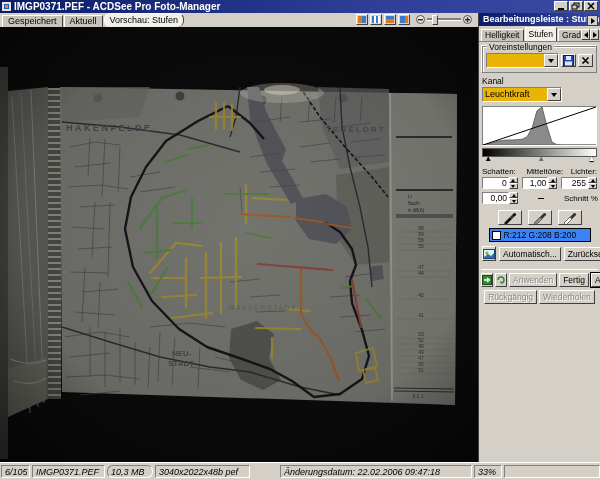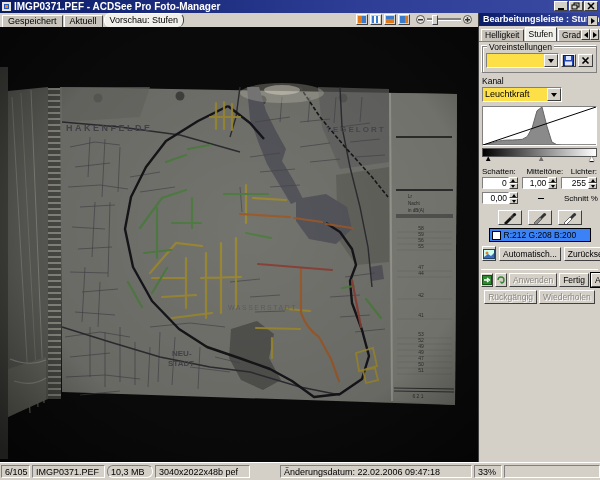--- a/index.html
+++ b/index.html
@@ -48,21 +48,21 @@
   .ptab{height:11px;line-height:11px;padding:0 3px;font-size:8.5px;background:#c8c4bc;border:1px solid;
     border-color:#fff #404040 #c8c4bc #fff;border-bottom:none;margin-right:1px;white-space:nowrap;}
   .ptab.active{background:#f2f0ea;height:13px;line-height:13px;}
   .ptabscroll{position:absolute;right:1px;bottom:1px;display:flex;}
   .ptabscroll .sb{width:9px;height:11px;background:#d4d0c8;border:1px solid;border-color:#fff #404040 #404040 #fff;
     display:flex;align-items:center;justify-content:center;padding:0;}
   .groupbox{margin:4px 3px 2px 3px;border:1px solid #808080;box-shadow:1px 1px 0 #fff inset, -1px -1px 0 #fff;
     position:relative;padding:6px 3px 4px 3px;}
   .groupbox .legend{position:absolute;left:4px;top:-5px;background:#d4d0c8;padding:0 2px;font-size:8.5px;}
   .presetrow{display:flex;gap:2px;align-items:center;}
-  .combo{flex:1;display:flex;height:13px;background:#fde047;border:1px solid;border-color:#808080 #fff #fff #808080;}
+  .combo{flex:1;display:flex;height:13px;background:#eab308;border:1px solid;border-color:#808080 #fff #fff #808080;}
   .combo .cval{flex:1;font-size:9px;line-height:12px;padding-left:2px;white-space:nowrap;overflow:hidden;}
   .combo .carrow{width:12px;background:#d4d0c8;border:1px solid;border-color:#fff #404040 #404040 #fff;
     display:flex;align-items:center;justify-content:center;}
   .tri-d{width:0;height:0;border-left:3px solid transparent;border-right:3px solid transparent;border-top:4px solid #000;}
   .sqbtn{width:15px;height:13px;background:#d4d0c8;border:1px solid;border-color:#fff #404040 #404040 #fff;
     display:flex;align-items:center;justify-content:center;padding:0;}
   .kanal{margin:3px 3px 0 3px;}
   .kanal .klabel{font-size:8.5px;margin-bottom:1px;}
   .kanal .combo{width:78px;flex:none;}
   .histowrap{margin:4px 3px 0 3px;}
@@ -102,21 +102,21 @@
   .btn:disabled,.btn.disabled{color:#8a8680;text-shadow:1px 1px 0 #fff;}
   .imgbtn{width:17px;height:15px;background:#d4d0c8;border:1px solid;border-color:#fff #404040 #404040 #fff;
     display:flex;align-items:center;justify-content:center;padding:0;}
   .actionrow{display:flex;align-items:center;gap:2px;margin:8px 2px 0 2px;border-top:1px solid #fff;
     padding-top:3px;}
   .undorow{display:flex;justify-content:center;gap:2px;margin-top:3px;}
   
   .statusbar{position:absolute;left:0;top:462px;width:600px;height:18px;background:#d4d0c8;
     border-top:1px solid #fff;display:flex;align-items:center;gap:2px;padding-left:1px;box-sizing:border-box;}
   .scell{height:13px;line-height:13px;border:1px solid;border-color:#808080 #fff #fff #808080;
-    font-size:9px;padding:0 3px;white-space:nowrap;overflow:hidden;box-sizing:border-box;}
+    font-size:9px;padding:0 3px;white-space:nowrap;overflow:hidden;box-sizing:border-box;font-style:italic;}
 </style>
 </head>
 <body>
 
 <div class="app">
 
   <div class="titlebar">
     <span class="app-ico"></span>
     <span class="ttl">IMGP0371.PEF - ACDSee Pro Foto-Manager</span>
     <span class="winbtns">

